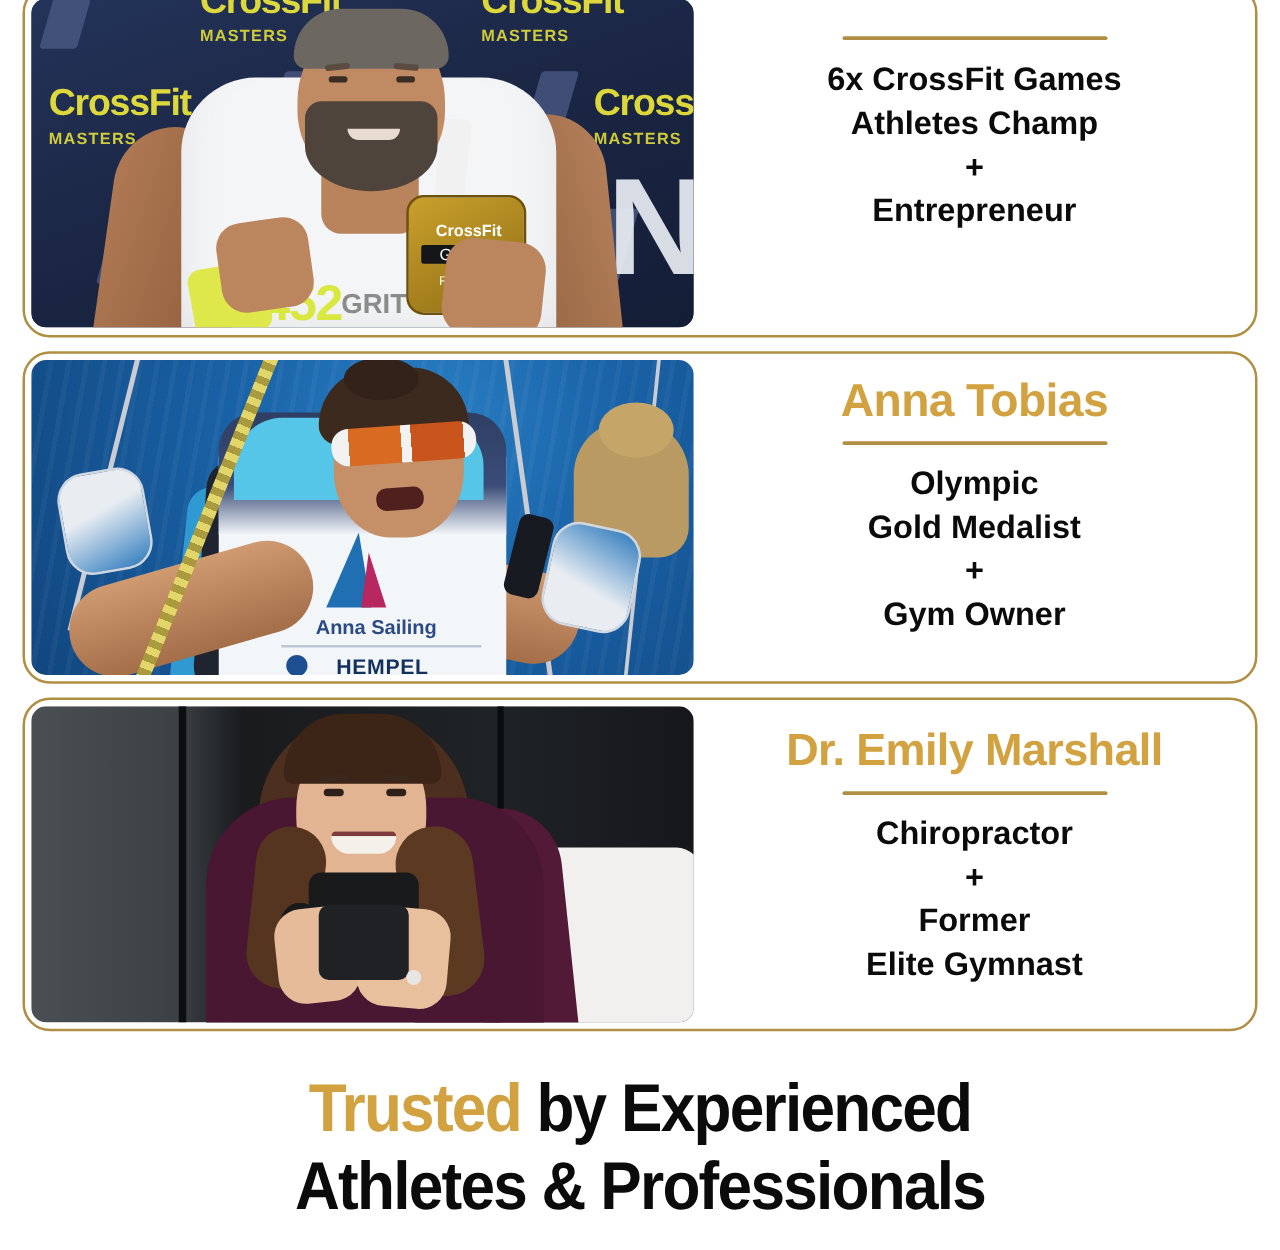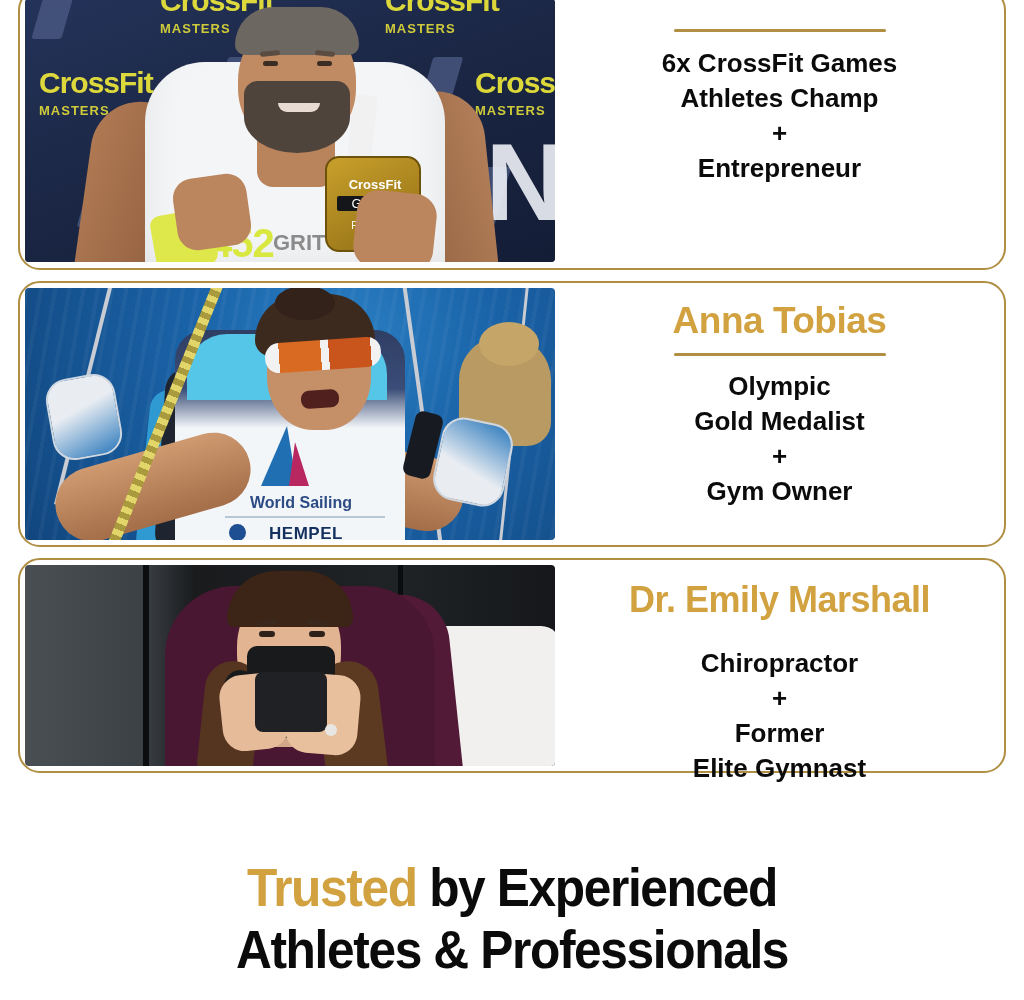--- a/index.html
+++ b/index.html
@@ -20,27 +20,27 @@
     width:988px;
     border:2px solid #b08f42;
     border-radius:22px;
     background:#ffffff;
     display:flex;
     align-items:stretch;
     overflow:visible;
   }
   .card-1 { top:-12px;  height:282px; }
   .card-2 { top:281px;  height:266px; }
-  .card-3 { top:558px;  height:215px; }
+  .card-3 { top:558px;  height:267px; }
 
   .photo-wrap {
     position:relative;
     width:530px;
     flex:0 0 530px;
-    border-radius:4px;
+    border-radius:12px;
     overflow:hidden;
     margin:5px 0 5px 5px;
     padding-left:32px;
   }
   .card-1 .photo-wrap { margin-top:9px; margin-bottom:6px; }
   .photo { position:absolute; inset:0; overflow:hidden; }
 
   
   .info {
     flex:1;
@@ -456,21 +456,21 @@
           <div class="person2hair"></div>
           <div class="person2bun"></div>
           <div class="armR"></div>
           <div class="vest2"></div>
           <div class="vest"></div>
           <div class="torso"></div>
           <div class="bibTop"></div>
           <div class="collar"></div>
           <div class="sailLogo"></div>
           <div class="sailLogo2"></div>
-          <div class="wsText">World Sailing</div>
+          <div class="wsText">Anna Sailing</div>
           <div class="bibline"></div>
           <div class="hempelDot"></div>
           <div class="hempel">HEMPEL</div>
           <div class="neck"></div>
           <div class="head"></div>
           <div class="hair"></div>
           <div class="bun"></div>
           <div class="sunglasses"></div>
           <div class="mouth"></div>
           <div class="armband"></div>

